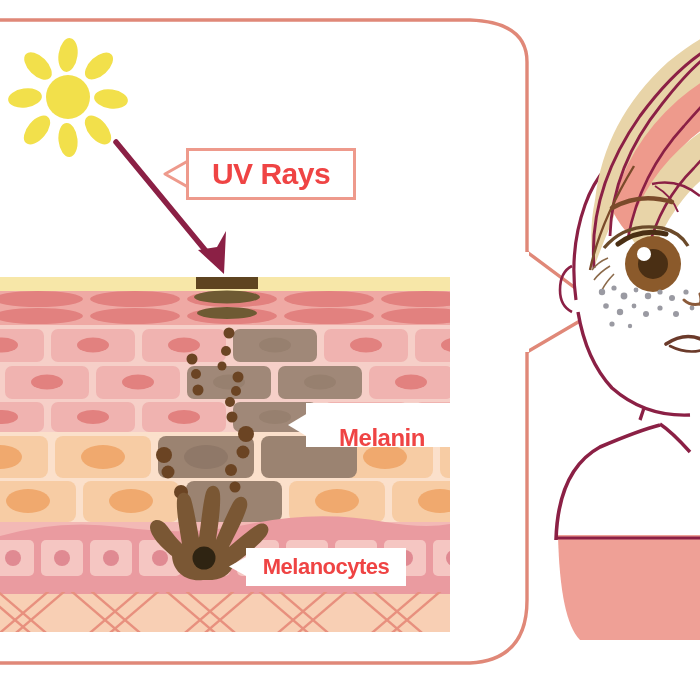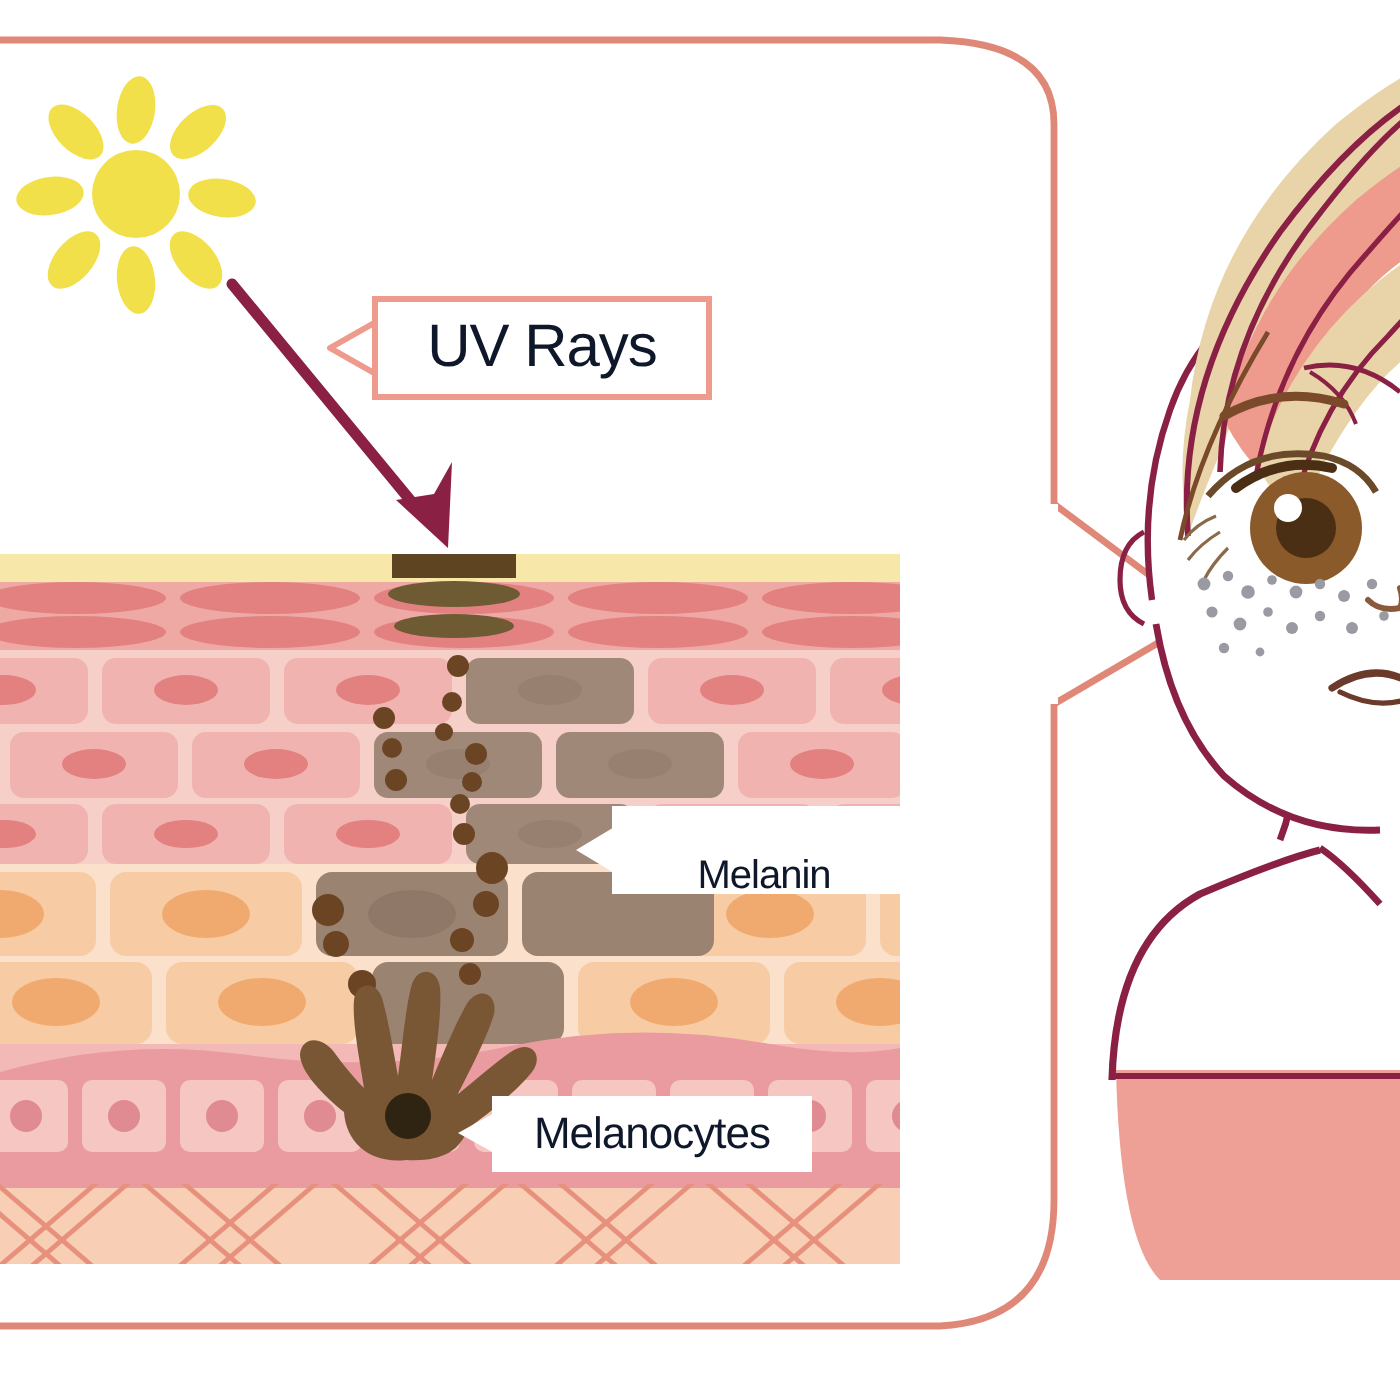--- a/index.html
+++ b/index.html
@@ -3,30 +3,30 @@
 <meta charset="utf-8">
 <style>
   html,body{margin:0;padding:0;}
   body{width:700px;height:700px;background:#ffffff;overflow:hidden;
        font-family:"Liberation Sans",sans-serif;position:relative;}
   #stage{position:absolute;left:0;top:0;width:700px;height:700px;}
   svg.layer{position:absolute;left:0;top:0;width:700px;height:700px;}
 
   .callout{position:absolute;background:#ffffff;display:flex;align-items:center;
            justify-content:center;box-sizing:border-box;}
-  .callout span{font-weight:normal;color:#0f172a;letter-spacing:-0.5px;white-space:nowrap;
+  .callout span{font-weight:bold;color:#ef4444;letter-spacing:-0.5px;white-space:nowrap;
                 font-family:"Liberation Sans",sans-serif;}
 
   #uv-callout{left:186px;top:148px;width:170px;height:52px;
               border:3px solid #EE9A8C;}
   #uv-callout span{font-size:30px;}
   #uv-tail{position:absolute;left:163px;top:160px;width:26px;height:28px;}
 
   #melanin-callout{left:306px;top:403px;width:152px;height:44px;}
-  #melanin-callout span{font-size:20px;margin-top:26px;}
+  #melanin-callout span{font-size:24px;margin-top:26px;}
   #melanin-tail{position:absolute;left:287px;top:412px;width:22px;height:26px;}
 
   #melanocytes-callout{left:246px;top:548px;width:160px;height:38px;}
   #melanocytes-callout span{font-size:22px;}
   #melanocytes-tail{position:absolute;left:228px;top:555px;width:21px;height:23px;}
 </style>
 </head>
 <body>
 
 <div id="stage">

